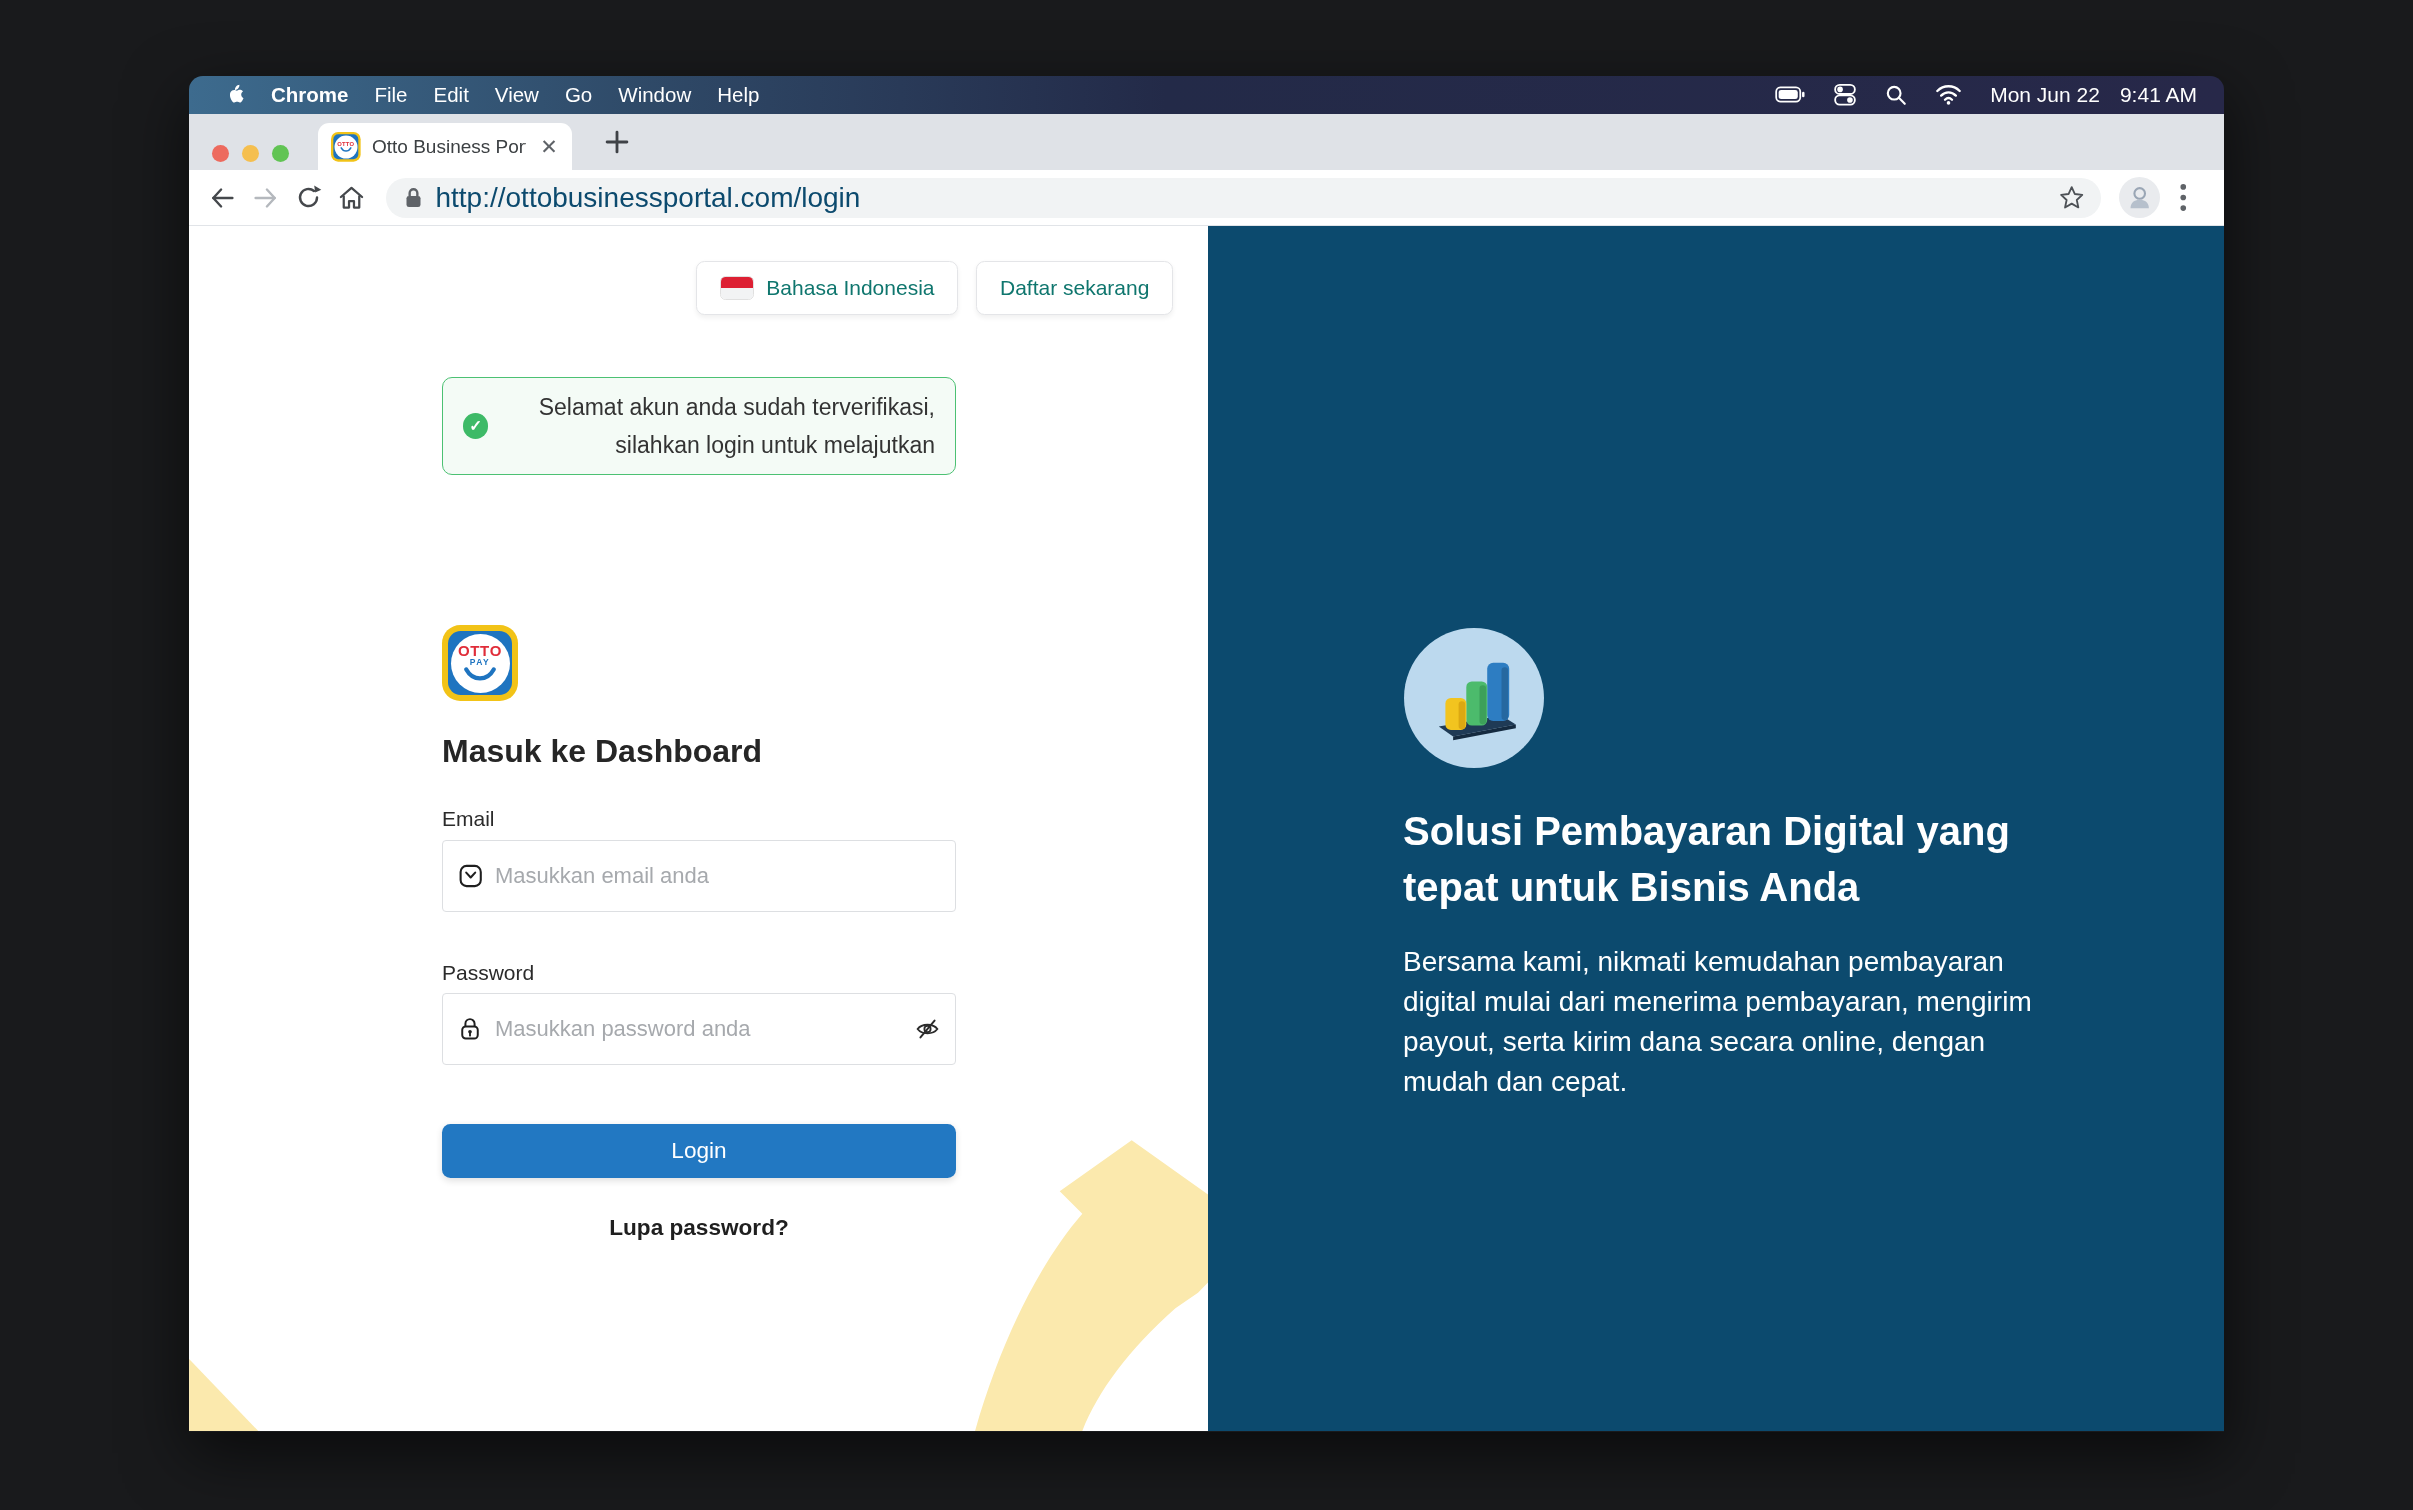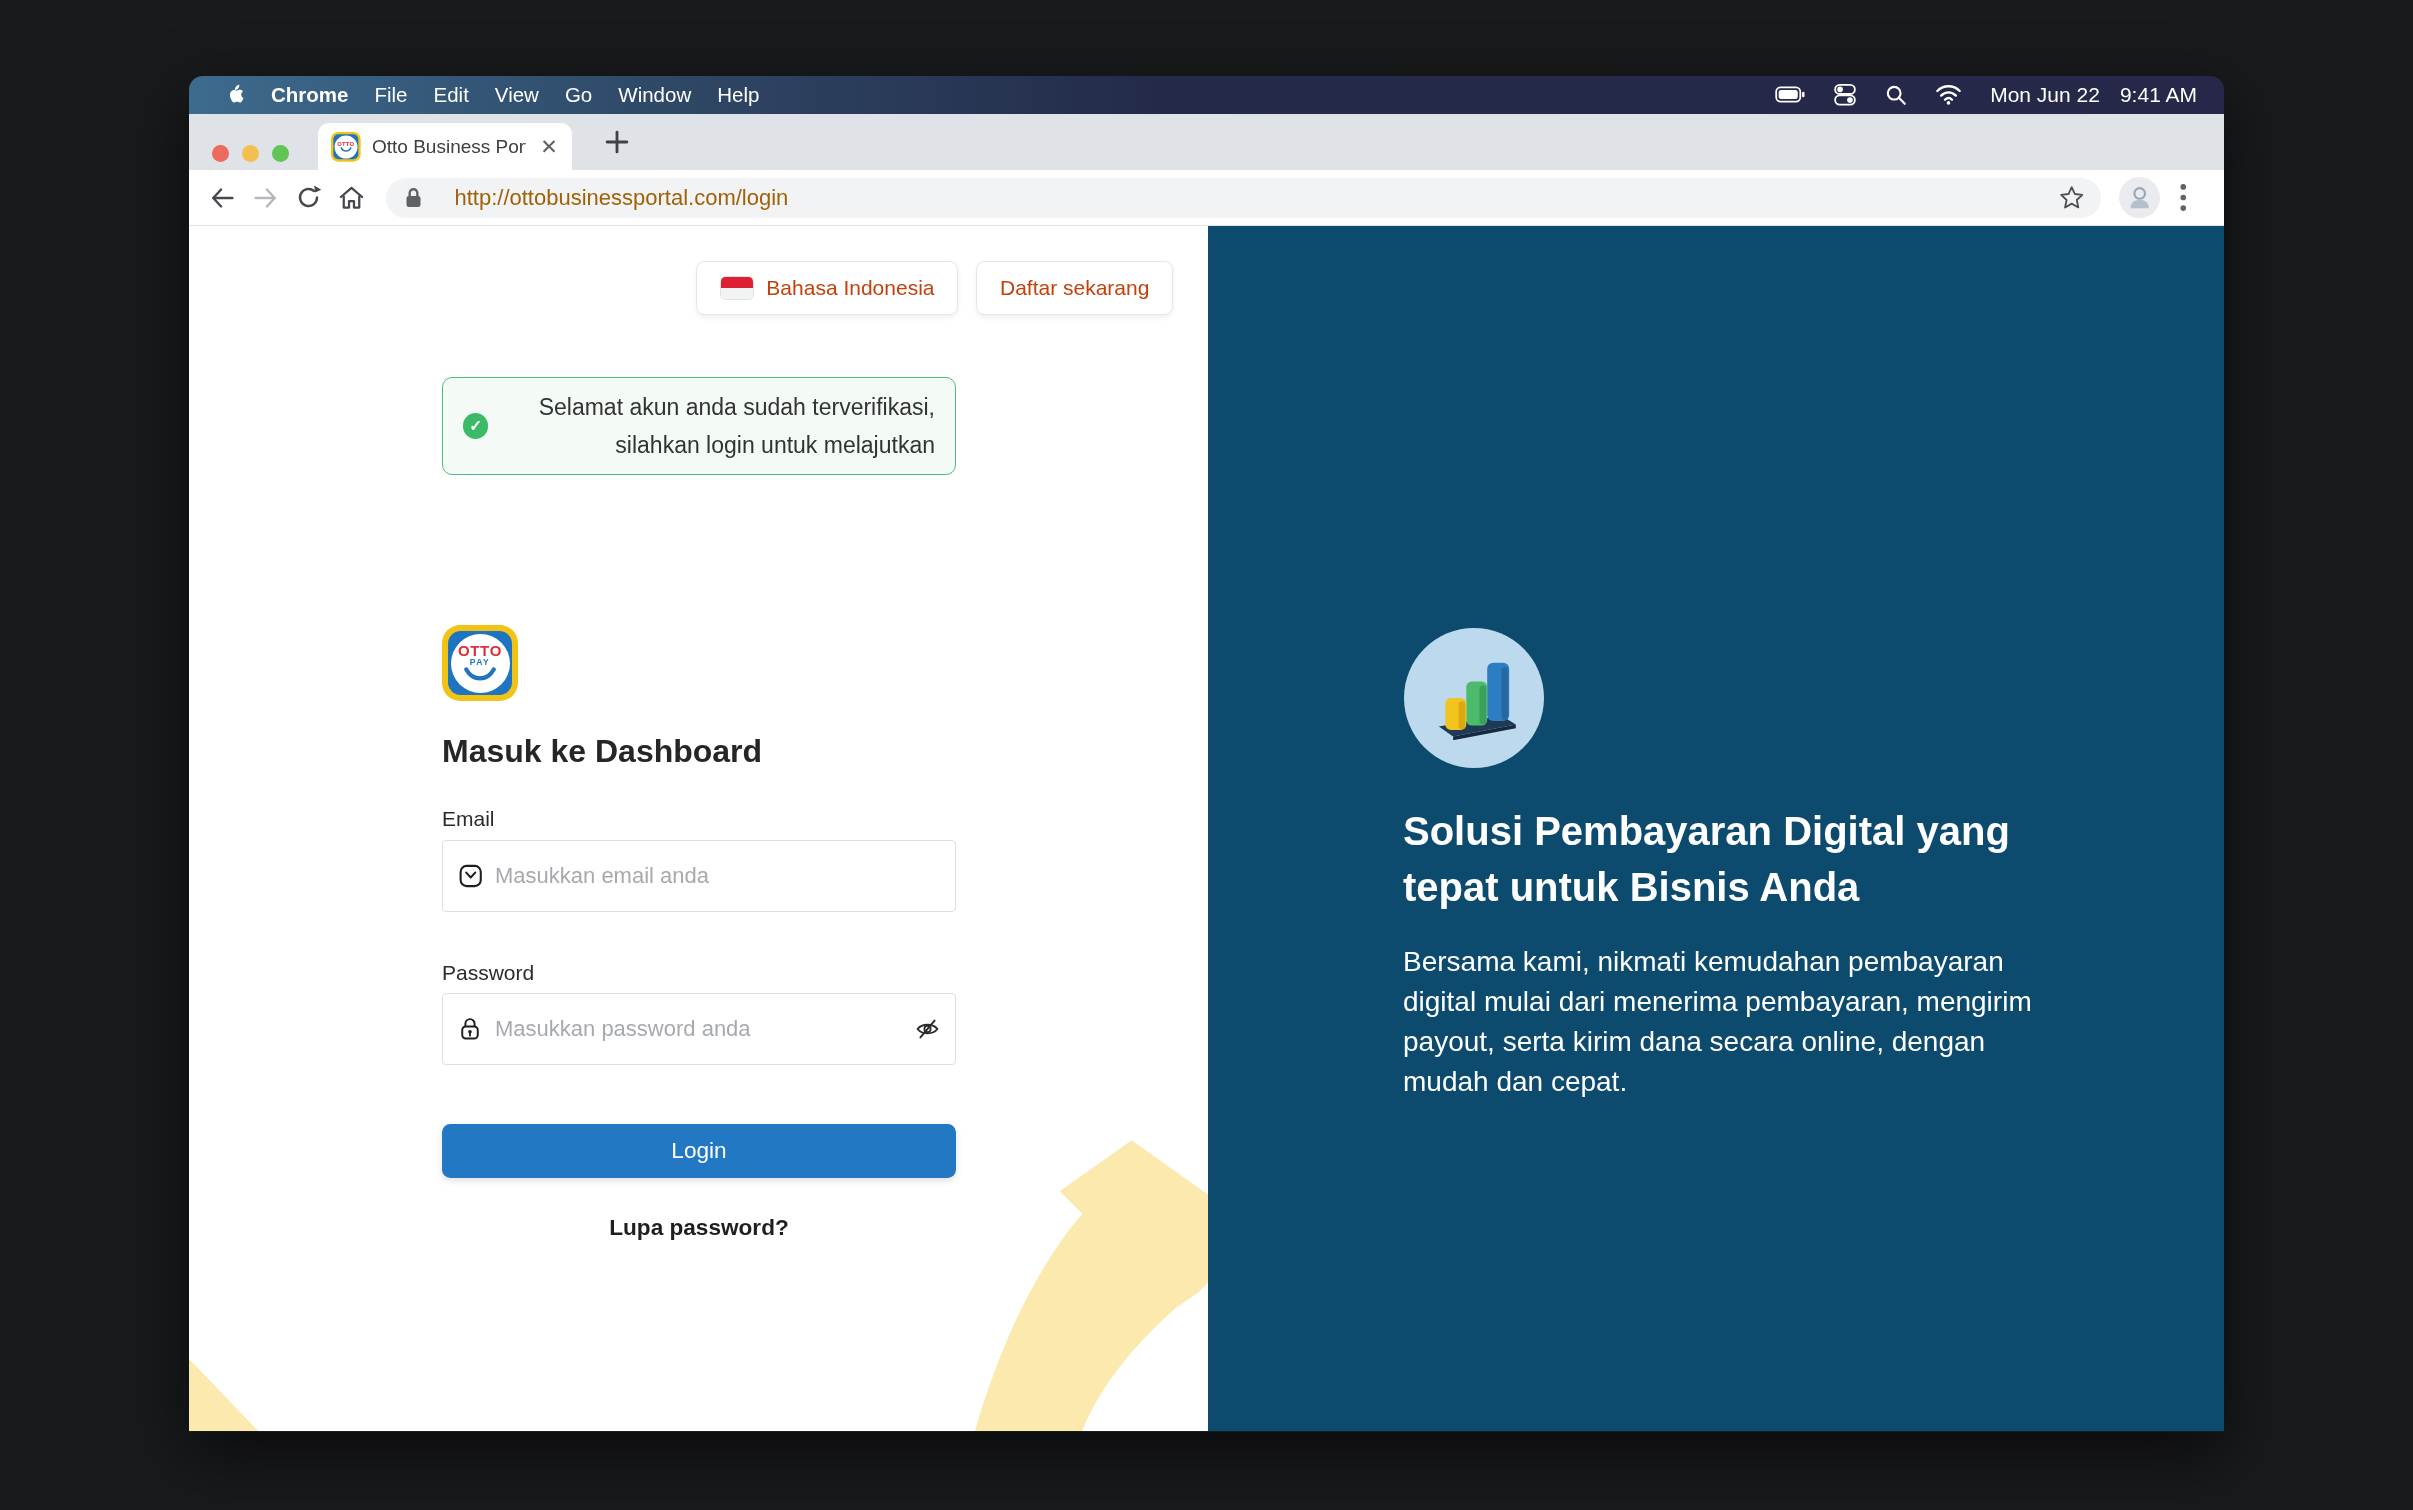--- a/index.html
+++ b/index.html
@@ -29,35 +29,35 @@
   .tab-close{font-size:21px;color:#5f6368;line-height:1;padding:0 2.8px;}
   .newtab{position:absolute;left:412px;top:12.7px;width:31px;height:31px;display:flex;
           align-items:center;justify-content:center;}
 
   
   .toolbar{height:56px;background:#fff;display:flex;align-items:center;padding:0 0 0 17px;
            border-bottom:1.4px solid #e1e4e8;}
   .nav-btn{width:32px;height:32px;display:flex;align-items:center;justify-content:center;margin-right:11.3px;}
   .urlpill{margin-left:7px;width:1715px;height:40px;border-radius:20px;background:#f1f3f4;
            display:flex;align-items:center;padding:0 17px;gap:11.3px;}
-  .url{font-size:22px;color:#a16207;margin-left:19px;}
+  .url{font-size:28px;color:#0c4a6e;}
   .star{margin-left:auto;}
   .avatar{margin-left:18.3px;width:41px;height:41px;border-radius:50%;background:#e9ebee;
           display:flex;align-items:center;justify-content:center;}
   .dots{margin:0 21px 0 18.3px;}
 
   
   .content{display:flex;height:1205px;}
   .left{position:relative;width:1019px;background:#fff;overflow:hidden;}
   .right{position:relative;width:1016px;background:#0c4a6e;overflow:hidden;}
 
   .top-actions{position:absolute;top:35px;right:35px;display:flex;gap:18.3px;}
   .pill-btn{height:54px;background:#fff;border:1.4px solid #e4e5e8;border-radius:8.5px;
             box-shadow:0 2.1px 5.6px rgba(0,0,0,.06);display:flex;align-items:center;gap:12.7px;
-            padding:0 22.6px;font-size:21px;color:#c2410c;font-weight:500;}
+            padding:0 22.6px;font-size:21px;color:#0f766e;font-weight:500;}
   .flag{width:34px;height:24px;border-radius:5.6px;overflow:hidden;border:0.7px solid #e0e0e0;}
   .flag .t{height:50%;background:#dd2033;}
   .flag .b{height:50%;background:#f2f3f4;}
 
   .alert{position:absolute;left:253px;top:151px;width:514px;min-height:79px;
          border:1.8px solid #4cc173;background:#f4fbf6;border-radius:10px;
          display:flex;align-items:center;gap:17px;padding:10px 20px;}
   .alert-icon{flex:0 0 25.4px;width:25.4px;height:25.4px;border-radius:50%;background:#3dba67;
               color:#fff;display:flex;align-items:center;justify-content:center;
               font-size:15.5px;font-weight:700;}

